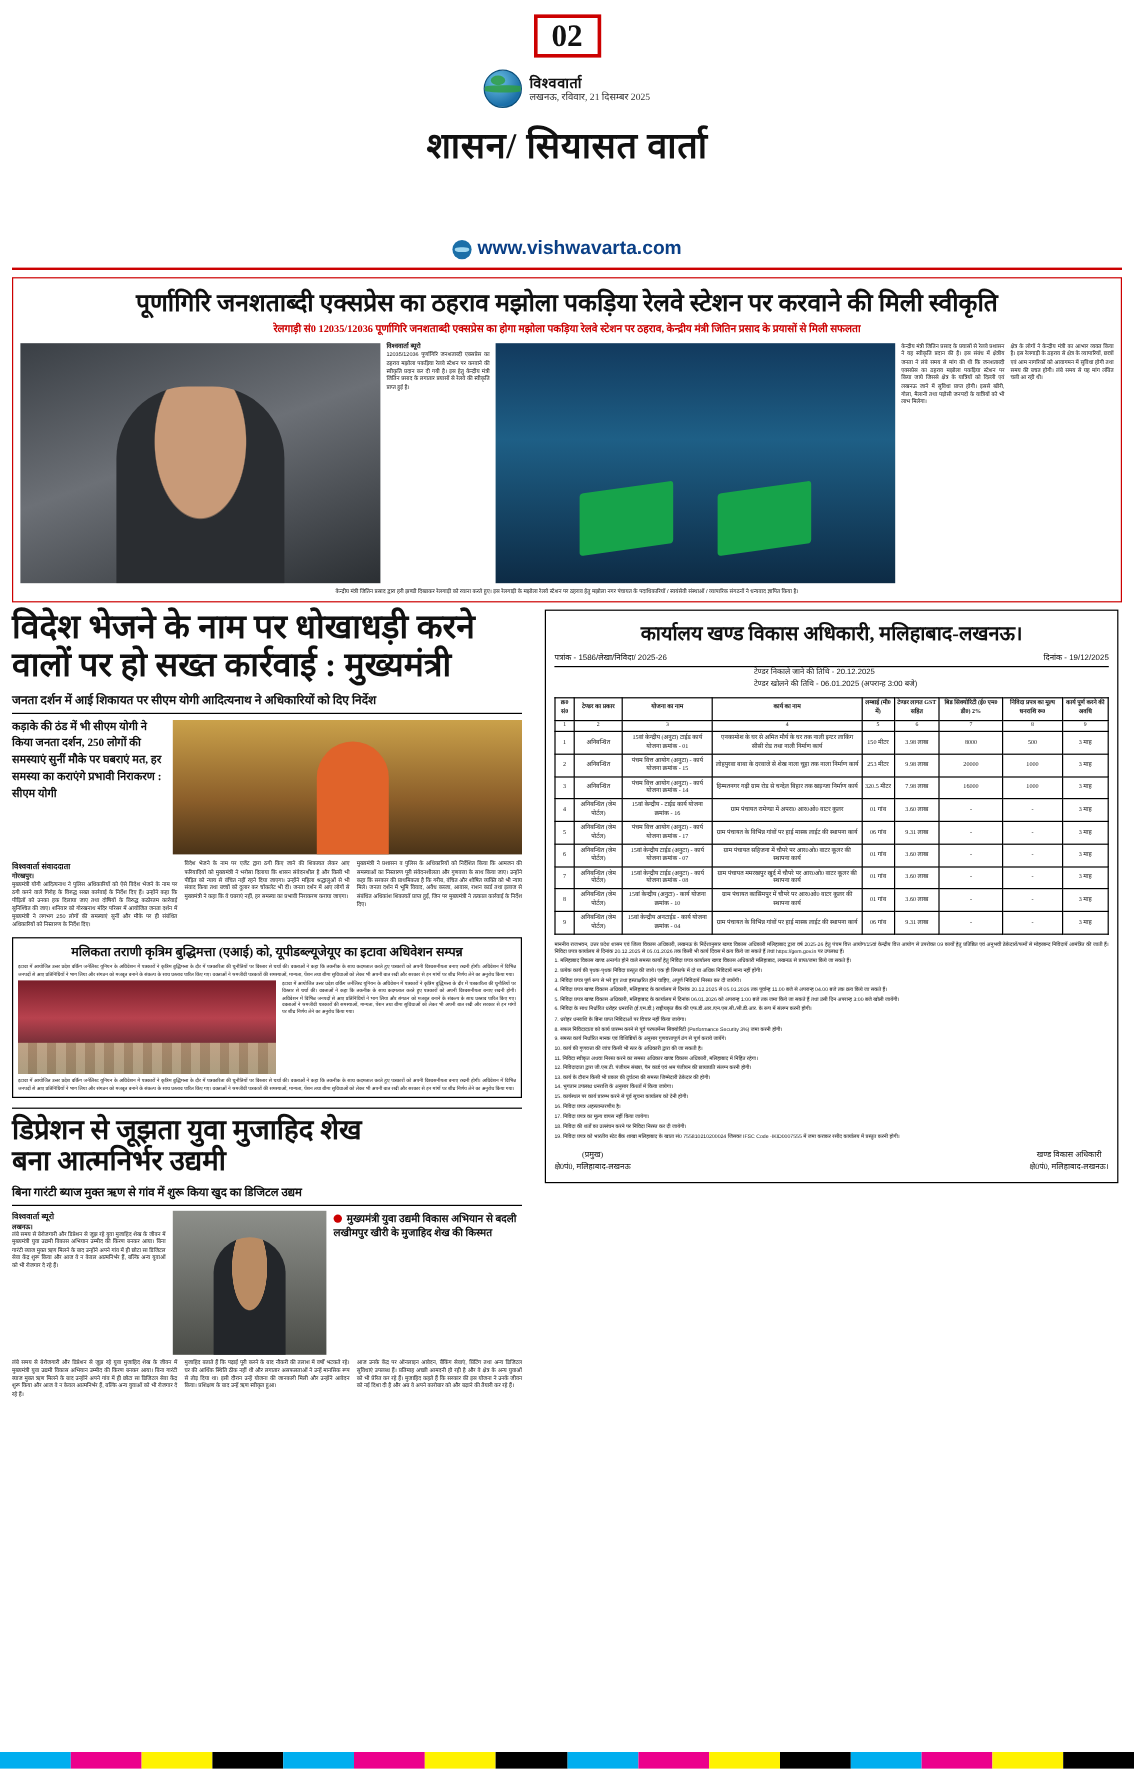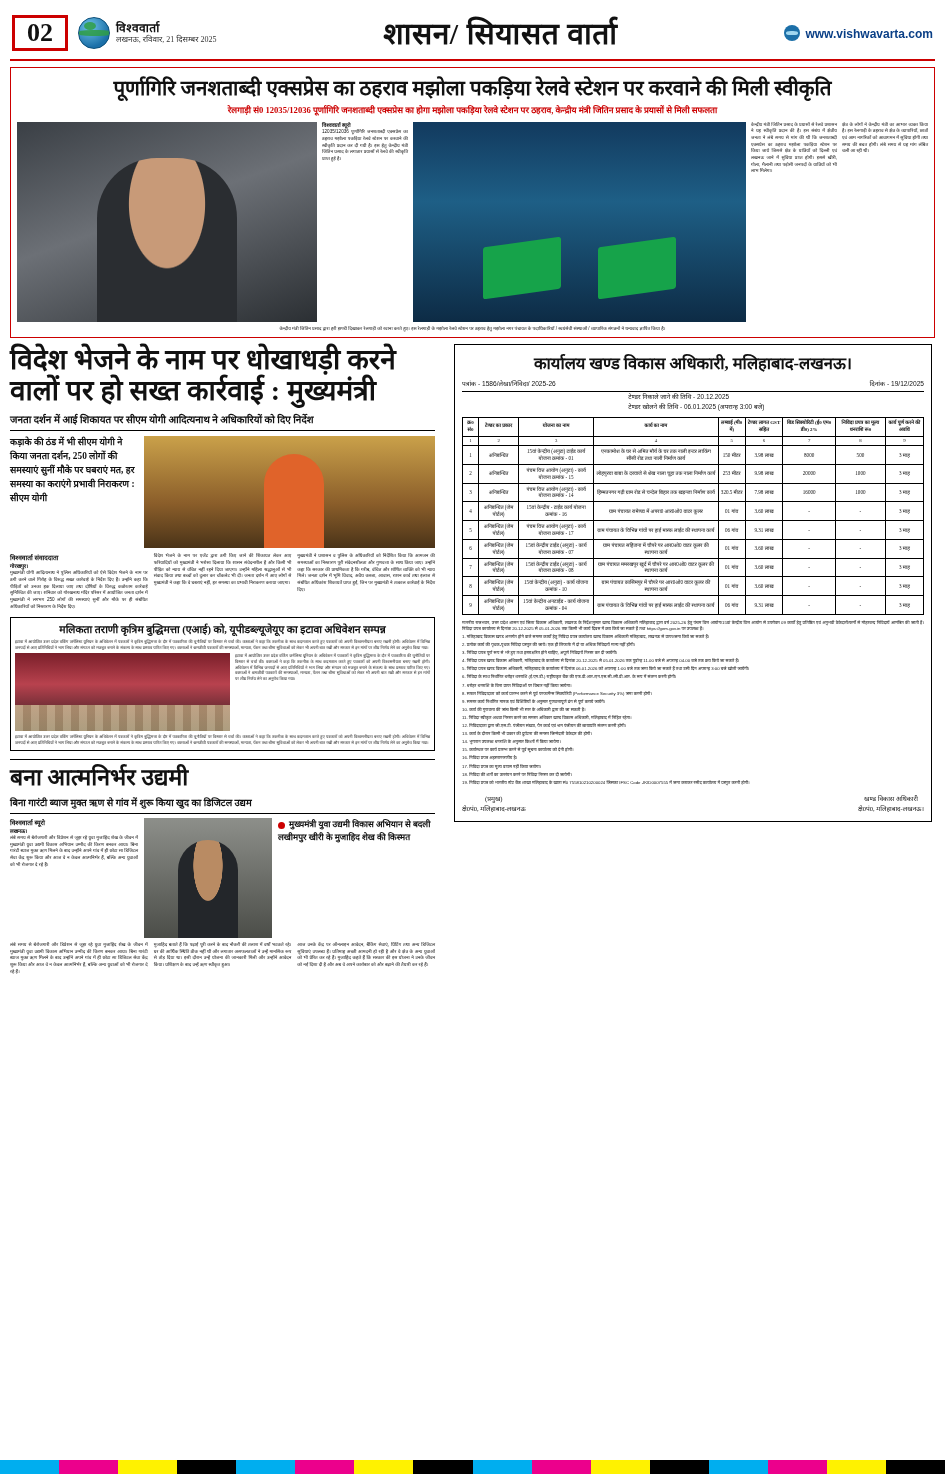--- a/index.html
+++ b/index.html
@@ -1,30 +1,30 @@
 <!DOCTYPE html>
 <html><head>
 <meta charset="utf-8">
 <style>
   html,body{margin:0;padding:0;background:#fff;}
   body{width:945px;height:1474px;font-family:"Liberation Sans", sans-serif;color:#111;overflow:hidden;position:relative;}
   .page{width:945px;height:1474px;position:relative;box-sizing:border-box;padding:8px 10px;}
 
   
-  .masthead{display:flex;align-items:center;gap:10px;border-bottom:2px solid #c00;padding:4px 2px 6px 2px;}
+  .masthead{display:flex;align-items:center;gap:10px;border-bottom:2px solid #c00;padding:4px 2px 6px 2px;flex-direction:column;}
   .pageno{border:3px solid #c00;color:#111;font-size:26px;font-weight:bold;padding:2px 12px;line-height:1;font-family:"Liberation Serif",serif;}
   .logo-wrap{display:flex;align-items:center;gap:6px;}
   .globe{width:30px;height:30px;border-radius:50%;background:radial-gradient(circle at 35% 30%,#6fc3e8,#1b6fa8 70%);border:1.5px solid #0b4f7a;position:relative;overflow:hidden;}
   .globe:before{content:"";position:absolute;left:-2px;top:12px;width:36px;height:6px;background:#2f9e44;border-radius:40%;opacity:.85;}
   .globe:after{content:"";position:absolute;left:5px;top:4px;width:12px;height:8px;background:#2f9e44;border-radius:50%;opacity:.85;}
   .brand{font-family:"Liberation Serif",serif;line-height:1;}
   .brand .b1{font-size:12px;font-weight:bold;color:#111;letter-spacing:.5px;}
   .brand .b2{font-size:8px;color:#333;margin-top:2px;}
   .section-title{flex:1;text-align:center;font-family:"Liberation Serif",serif;font-size:30px;font-weight:bold;letter-spacing:.5px;}
-  .siteurl{display:flex;align-items:flex-end;gap:5px;font-size:12px;font-weight:bold;color:#0a3f86;}
+  .siteurl{display:flex;align-items:center;gap:5px;font-size:16px;font-weight:bold;color:#0a3f86;margin-top:48px;}
   .siteurl .dot{width:16px;height:16px;border-radius:50%;background:#1b6fa8;position:relative;}
   .siteurl .dot:after{content:"";position:absolute;left:2px;top:6px;width:12px;height:4px;background:#9fd6ef;border-radius:40%;}
 
   
   .hl{font-family:"Liberation Serif",serif;font-weight:bold;}
   .just{text-align:justify;}
   .tiny{font-size:4.6px;line-height:1.45;}
   .xtiny{font-size:4.0px;line-height:1.4;}
 
   
@@ -164,20 +164,21 @@
           <div class="xtiny just" style="flex:1">इटावा में आयोजित उत्तर प्रदेश वर्किंग जर्नलिस्ट यूनियन के अधिवेशन में पत्रकारों ने कृत्रिम बुद्धिमत्ता के दौर में पत्रकारिता की चुनौतियों पर विस्तार से चर्चा की। वक्ताओं ने कहा कि तकनीक के साथ कदमताल करते हुए पत्रकारों को अपनी विश्वसनीयता बनाए रखनी होगी। अधिवेशन में विभिन्न जनपदों से आए प्रतिनिधियों ने भाग लिया और संगठन को मजबूत बनाने के संकल्प के साथ प्रस्ताव पारित किए गए। वक्ताओं ने श्रमजीवी पत्रकारों की समस्याओं, मान्यता, पेंशन तथा बीमा सुविधाओं को लेकर भी अपनी बात रखी और सरकार से इन मांगों पर शीघ्र निर्णय लेने का अनुरोध किया गया।</div>
         </div>
         <div class="aiflex" style="margin-top:3px">
           <div class="aiphoto"></div>
           <div class="xtiny just" style="flex:1">इटावा में आयोजित उत्तर प्रदेश वर्किंग जर्नलिस्ट यूनियन के अधिवेशन में पत्रकारों ने कृत्रिम बुद्धिमत्ता के दौर में पत्रकारिता की चुनौतियों पर विस्तार से चर्चा की। वक्ताओं ने कहा कि तकनीक के साथ कदमताल करते हुए पत्रकारों को अपनी विश्वसनीयता बनाए रखनी होगी। अधिवेशन में विभिन्न जनपदों से आए प्रतिनिधियों ने भाग लिया और संगठन को मजबूत बनाने के संकल्प के साथ प्रस्ताव पारित किए गए। वक्ताओं ने श्रमजीवी पत्रकारों की समस्याओं, मान्यता, पेंशन तथा बीमा सुविधाओं को लेकर भी अपनी बात रखी और सरकार से इन मांगों पर शीघ्र निर्णय लेने का अनुरोध किया गया।</div>
         </div>
         <div class="xtiny just" style="margin-top:3px">इटावा में आयोजित उत्तर प्रदेश वर्किंग जर्नलिस्ट यूनियन के अधिवेशन में पत्रकारों ने कृत्रिम बुद्धिमत्ता के दौर में पत्रकारिता की चुनौतियों पर विस्तार से चर्चा की। वक्ताओं ने कहा कि तकनीक के साथ कदमताल करते हुए पत्रकारों को अपनी विश्वसनीयता बनाए रखनी होगी। अधिवेशन में विभिन्न जनपदों से आए प्रतिनिधियों ने भाग लिया और संगठन को मजबूत बनाने के संकल्प के साथ प्रस्ताव पारित किए गए। वक्ताओं ने श्रमजीवी पत्रकारों की समस्याओं, मान्यता, पेंशन तथा बीमा सुविधाओं को लेकर भी अपनी बात रखी और सरकार से इन मांगों पर शीघ्र निर्णय लेने का अनुरोध किया गया।</div>
       </div>
 
       <div class="dep">
+        <h2>डिप्रेशन से जूझता युवा मुजाहिद शेख</h2>
         <h2>बना आत्मनिर्भर उद्यमी</h2>
         <div class="deck">बिना गारंटी ब्याज मुक्त ऋण से गांव में शुरू किया खुद का डिजिटल उद्यम</div>
         <div class="dep-grid">
           <div style="width:128px">
             <div class="byline">
               <b>विश्ववार्ता ब्यूरो</b>
               <span>लखनऊ।</span>
             </div>
             <div class="tiny just">लंबे समय से बेरोजगारी और डिप्रेशन से जूझ रहे युवा मुजाहिद शेख के जीवन में मुख्यमंत्री युवा उद्यमी विकास अभियान उम्मीद की किरण बनकर आया। बिना गारंटी ब्याज मुक्त ऋण मिलने के बाद उन्होंने अपने गांव में ही छोटा सा डिजिटल सेवा केंद्र शुरू किया और आज वे न केवल आत्मनिर्भर हैं, बल्कि अन्य युवाओं को भी रोजगार दे रहे हैं।</div>
           </div>

